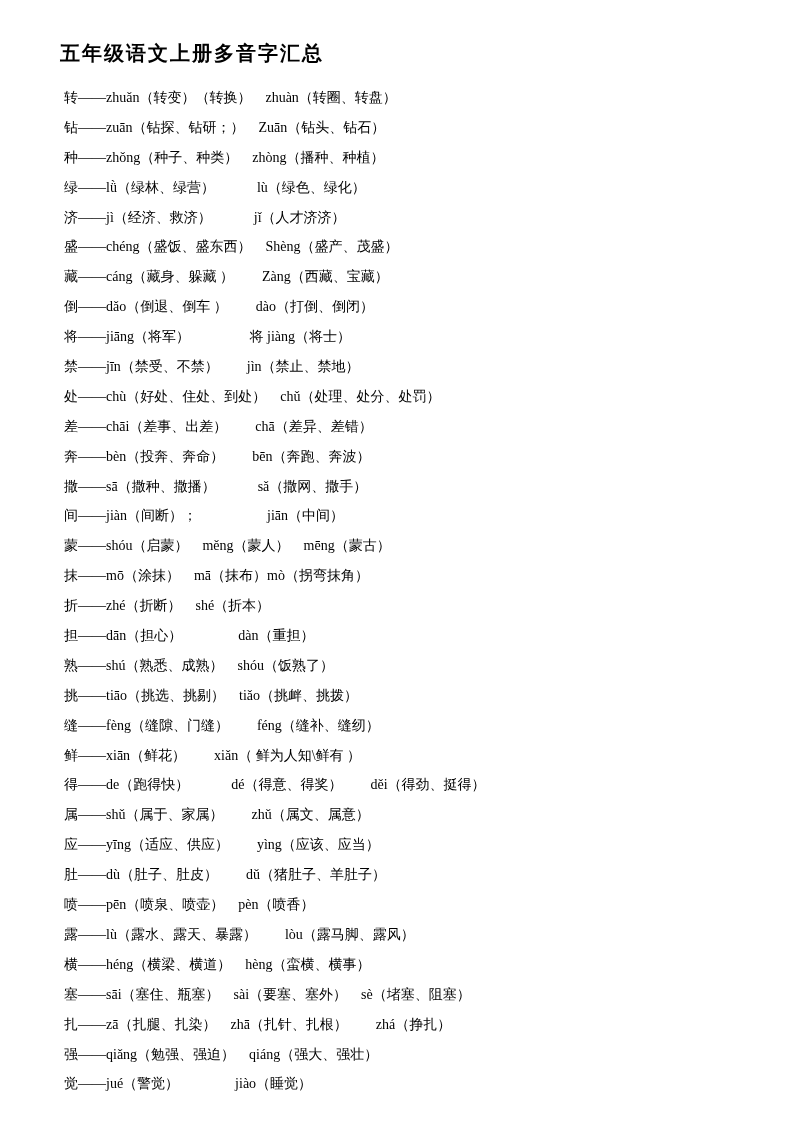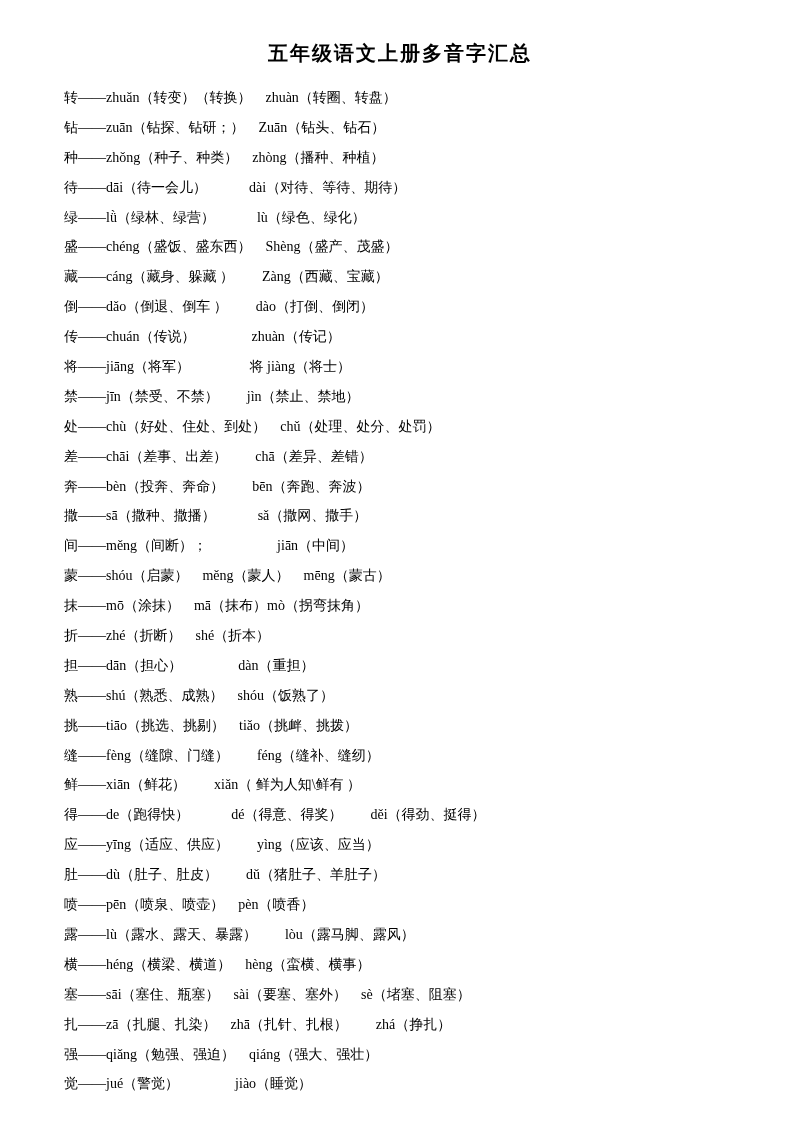--- a/index.html
+++ b/index.html
@@ -10,21 +10,21 @@
     body {
       background: #fff;
       font-family: "SimSun", "宋体", serif;
       font-size: 14px;
       color: #000;
       padding: 40px 60px;
       width: 800px;
       min-height: 1132px;
     }
     .page-title {
-      text-align: center;
+      text-align: left;
       font-size: 20px;
       font-weight: bold;
       margin-bottom: 18px;
       letter-spacing: 2px;
     }
     .content {
       line-height: 1.85;
     }
     .content p {
       margin: 4px;
@@ -35,42 +35,42 @@
   </style>
 </head>
 <body>
 
 <h1 class="page-title">五年级语文上册多音字汇总</h1>
 
 <div class="content">
 <p>转——zhuǎn（转变）（转换）　zhuàn（转圈、转盘）</p>
     <p>钻——zuān（钻探、钻研；）　Zuān（钻头、钻石）</p>
     <p>种——zhǒng（种子、种类）　zhòng（播种、种植）</p>
-    <p>待——dāi（待一会儿）　　　dài（对待、等待、期待）</p>
     <p>绿——lǜ（绿林、绿营）　　　lù（绿色、绿化）</p>
+    <p>济——jì（经济、救济）　　　jǐ（人才济济）</p>
     <p>盛——chéng（盛饭、盛东西）　Shèng（盛产、茂盛）</p>
     <p>藏——cáng（藏身、躲藏 ）　　Zàng（西藏、宝藏）</p>
     <p>倒——dǎo（倒退、倒车 ）　　dào（打倒、倒闭）</p>
-    <p>传——chuán（传说）　　　　zhuàn（传记）</p>
     <p>将——jiāng（将军）　　　　 将 jiàng（将士）</p>
     <p>禁——jīn（禁受、不禁）　　jìn（禁止、禁地）</p>
     <p>处——chù（好处、住处、到处）　chǔ（处理、处分、处罚）</p>
     <p>差——chāi（差事、出差）　　chā（差异、差错）</p>
     <p>奔——bèn（投奔、奔命）　　bēn（奔跑、奔波）</p>
     <p>撒——sā（撒种、撒播）　　　sǎ（撒网、撒手）</p>
-    <p>间——měng（间断）；　　　　　jiān（中间）</p>
+    <p>间——jiàn（间断）；　　　　　jiān（中间）</p>
     <p>蒙——shóu（启蒙）　měng（蒙人）　mēng（蒙古）</p>
     <p>抹——mō（涂抹）　mā（抹布）mò（拐弯抹角）</p>
     <p>折——zhé（折断）　shé（折本）</p>
     <p>担——dān（担心）　　　　dàn（重担）</p>
     <p>熟——shú（熟悉、成熟）　shóu（饭熟了）</p>
     <p>挑——tiāo（挑选、挑剔）　tiǎo（挑衅、挑拨）</p>
     <p>缝——fèng（缝隙、门缝）　　féng（缝补、缝纫）</p>
     <p>鲜——xiān（鲜花）　　xiǎn（ 鲜为人知\鲜有 ）</p>
     <p>得——de（跑得快）　　　dé（得意、得奖）　　děi（得劲、挺得）</p>
+    <p>属——shǔ（属于、家属）　　zhǔ（属文、属意）</p>
     <p>应——yīng（适应、供应）　　yìng（应该、应当）</p>
     <p>肚——dù（肚子、肚皮）　　dǔ（猪肚子、羊肚子）</p>
     <p>喷——pēn（喷泉、喷壶）　pèn（喷香）</p>
     <p>露——lù（露水、露天、暴露）　　lòu（露马脚、露风）</p>
     <p>横——héng（横梁、横道）　hèng（蛮横、横事）</p>
     <p>塞——sāi（塞住、瓶塞）　sài（要塞、塞外）　sè（堵塞、阻塞）</p>
     <p>扎——zā（扎腿、扎染）　zhā（扎针、扎根）　　zhá（挣扎）</p>
     <p>强——qiǎng（勉强、强迫）　qiáng（强大、强壮）</p>
     <p>觉——jué（警觉）　　　　jiào（睡觉）</p>
   </div>

